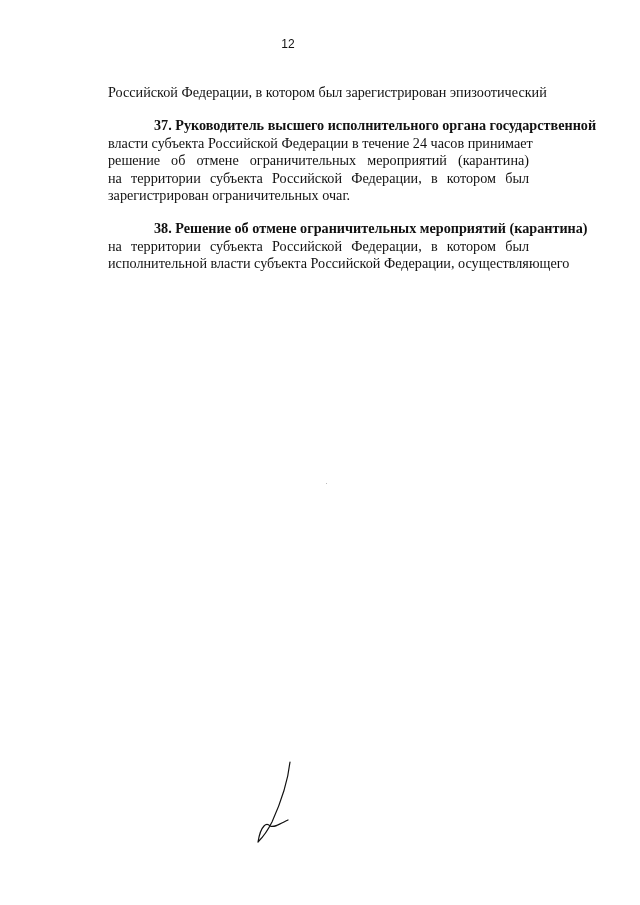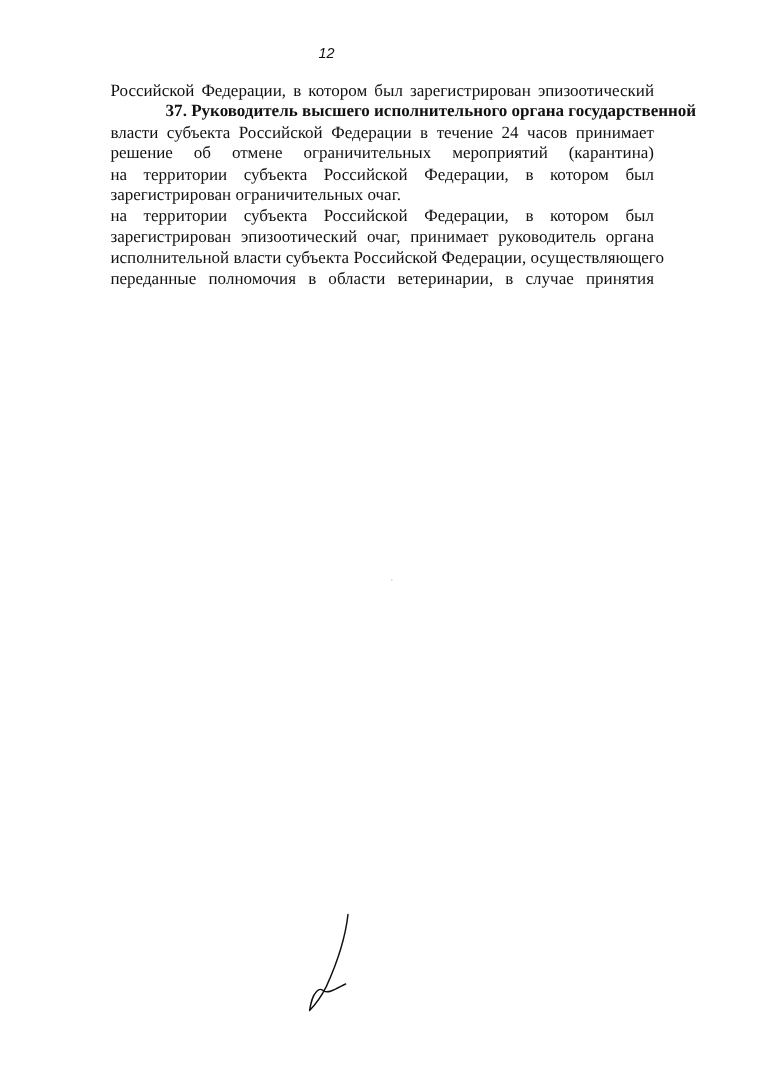--- a/index.html
+++ b/index.html
@@ -1,22 +1,22 @@
 <!DOCTYPE html>
 <html><head>
 <meta charset="utf-8">
 <style>
   html, body { margin:0; padding:0; background:#ffffff; }
   body { width:640px; height:905px; position:relative; overflow:hidden;
          font-family:"Liberation Serif", serif; color:#111; }
-  .page-number { position:absolute; top:37px; left:0; width:544px; text-align:center;
-                 font-family:"Liberation Sans", sans-serif; font-size:12px;font-style:italic; }
+  .page-number { position:absolute; top:37px; left:16px; width:544px; text-align:center;
+                 font-family:"Liberation Sans", sans-serif; font-size:12px; }
   .body { position:absolute; left:92px; width:453px; top:68px;
           font-size:14.2px; line-height:17.4px; }
-  .para { text-align:justify; text-align-last:left; margin:0; }
+  .para { text-align:justify; text-align-last:left; margin:16px; }
   .line { display:block; text-align:justify; text-align-last:justify; white-space:nowrap; }
   .line.last { text-align-last:left; }
   .indent { padding-left:46px;font-weight:bold; }
   .signature { position:absolute; left:250px; top:760px; width:60px; height:85px; }
   .speck { position:absolute; left:326px; top:483px; width:1px; height:1px; background:#bbb; }
 </style>
 </head>
 <body>
 
 <div class="page-number">12</div>
@@ -26,24 +26,23 @@
     <span class="line">Российской Федерации, в котором был зарегистрирован эпизоотический</span>
   </p>
   <p class="para">
     <span class="line indent">37. Руководитель высшего исполнительного органа государственной</span>
     <span class="line">власти субъекта Российской Федерации в течение 24 часов принимает</span>
     <span class="line">решение об отмене ограничительных мероприятий (карантина)</span>
     <span class="line">на территории субъекта Российской Федерации, в котором был</span>
     <span class="line last">зарегистрирован ограничительных очаг.</span>
   </p>
   <p class="para">
+    <span class="line indent">38. Решение об отмене ограничительных мероприятий (карантина)</span>
     <span class="line">на территории субъекта Российской Федерации, в котором был</span>
-    <span class="line">зарегистрирован эпизоотический очаг, принимает руководитель органа</span>
     <span class="line">исполнительной власти субъекта Российской Федерации, осуществляющего</span>
-    <span class="line">переданные полномочия в области ветеринарии, в случае принятия</span>
   </p>
 </div>
 
 <div class="speck"></div>
 
 <div class="signature">
   <svg width="60" height="85" viewBox="0 0 60 85" xmlns="http://www.w3.org/2000/svg">
     <path d="M40 2 C38 20, 32 40, 22 62 C18 70, 12 78, 8 82 C9 76, 10 70, 14 66 C16 64, 18 64, 20 66 C24 68, 30 64, 38 60" fill="none" stroke="#111" stroke-width="1.2" stroke-linecap="round" stroke-linejoin="round"></path>
   </svg>
 </div>

